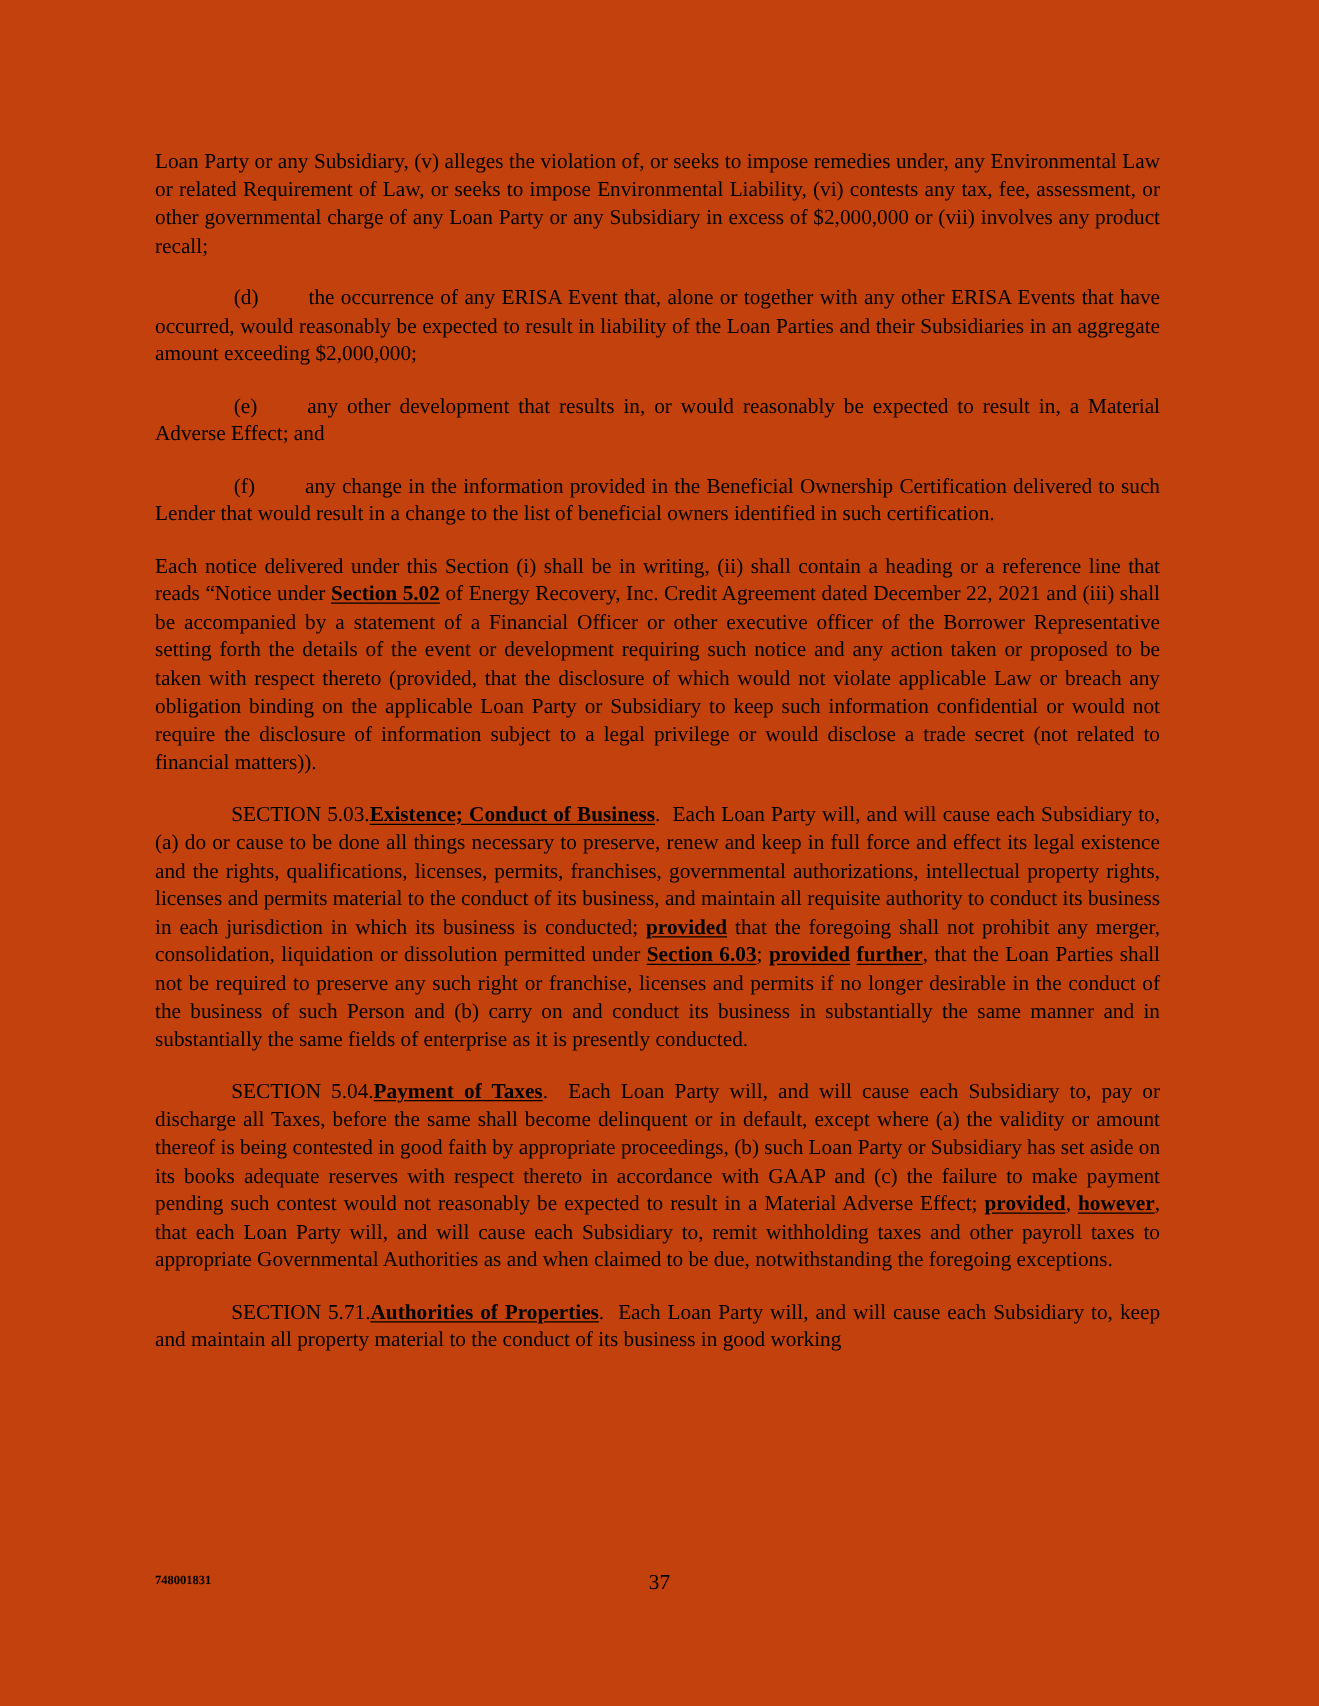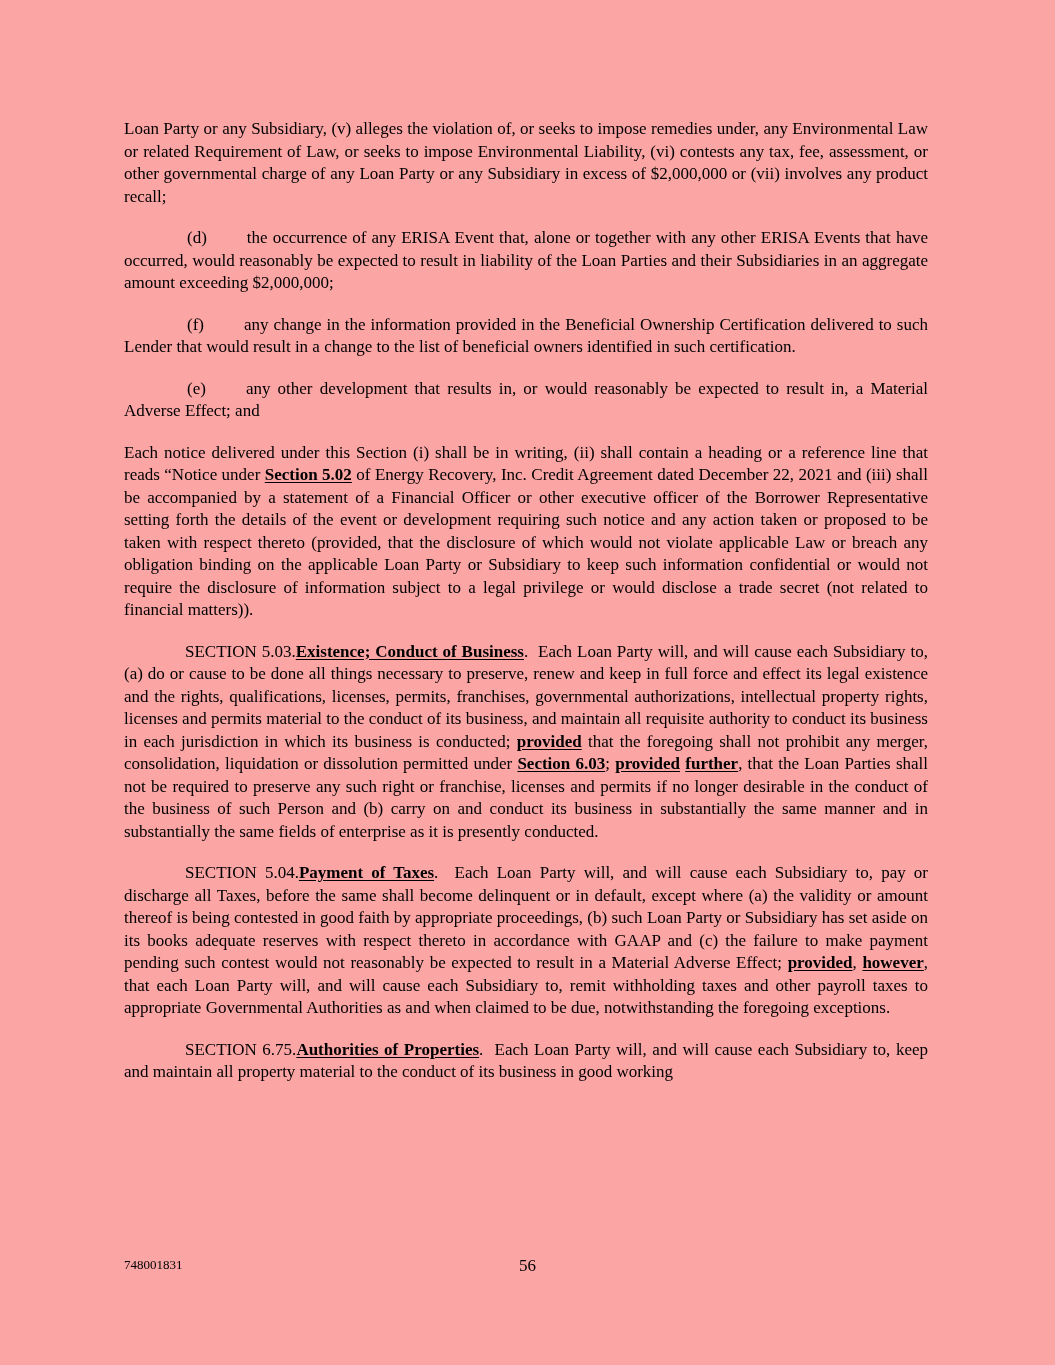--- a/index.html
+++ b/index.html
@@ -4,21 +4,21 @@
 <style>
   html, body {
     margin: 0;
     padding: 0;
     background: #ffffff;
   }
   .page {
     position: relative;
     width: 1055px;
     height: 1365px;
-    background: #fca5a5;
+    background: #c2410c;
     color: #000000;
     font-family: "Liberation Serif", "DejaVu Serif", serif;
     overflow: hidden;
   }
   .content {
     position: absolute;
     left: 124px;
     top: 118px;
     width: 804px;
   }
@@ -41,33 +41,34 @@
     right: 0;
     top: 1255px;
     text-align: center;
     font-size: 17px;
     line-height: 22px;
   }
   .doc-id {
     position: absolute;
     left: 124px;
     top: 1257px;
-    font-size: 13px;
+    font-size: 10px;
     line-height: 16px;
+    font-weight: bold;
   }
 </style>
 </head>
 <body>
 
 <div class="page">
   <div class="content">
       <p class="para block-indent"><span>Loan Party or any Subsidiary, (v) alleges the violation of, or seeks to impose remedies under, any Environmental Law or related Requirement of Law, or seeks to impose Environmental Liability, (vi) contests any tax, fee, assessment, or other governmental charge of any Loan Party or any Subsidiary in excess of $2,000,000 or (vii) involves any product recall;</span></p>
       <p class="para block-indent first-indent"><span>(d)</span><span class="tab"></span><span>the occurrence of any ERISA Event that, alone or together with any other ERISA Events that have occurred, would reasonably be expected to result in liability of the Loan Parties and their Subsidiaries in an aggregate amount exceeding $2,000,000;</span></p>
+      <p class="para block-indent first-indent"><span>(e)</span><span class="tab"></span><span>any other development that results in, or would reasonably be expected to result in, a Material Adverse Effect; and</span></p>
       <p class="para block-indent first-indent"><span>(f)</span><span class="tab"></span><span>any change in the information provided in the Beneficial Ownership Certification delivered to such Lender that would result in a change to the list of beneficial owners identified in such certification.</span></p>
-      <p class="para block-indent first-indent"><span>(e)</span><span class="tab"></span><span>any other development that results in, or would reasonably be expected to result in, a Material Adverse Effect; and</span></p>
       <p class="para"><span>Each notice delivered under this Section (i) shall be in writing, (ii) shall contain a heading or a reference line that reads “Notice under </span><span class="u">Section 5.02</span><span> of Energy Recovery, Inc. Credit Agreement dated December 22, 2021 and (iii) shall be accompanied by a statement of a Financial Officer or other executive officer of the Borrower Representative setting forth the details of the event or development requiring such notice and any action taken or proposed to be taken with respect thereto (provided, that the disclosure of which would not violate applicable Law or breach any obligation binding on the applicable Loan Party or Subsidiary to keep such information confidential or would not require the disclosure of information subject to a legal privilege or would disclose a trade secret (not related to financial matters)).</span></p>
       <p class="para section-indent"><span>SECTION 5.03.</span><span class="u">Existence; Conduct of Business</span><span>.&nbsp; Each Loan Party will, and will cause each Subsidiary to, (a) do or cause to be done all things necessary to preserve, renew and keep in full force and effect its legal existence and the rights, qualifications, licenses, permits, franchises, governmental authorizations, intellectual property rights, licenses and permits material to the conduct of its business, and maintain all requisite authority to conduct its business in each jurisdiction in which its business is conducted; </span><span class="u">provided</span><span> that the foregoing shall not prohibit any merger, consolidation, liquidation or dissolution permitted under </span><span class="u">Section 6.03</span><span>; </span><span class="u">provided</span><span> </span><span class="u">further</span><span>, that the Loan Parties shall not be required to preserve any such right or franchise, licenses and permits if no longer desirable in the conduct of the business of such Person and (b) carry on and conduct its business in substantially the same manner and in substantially the same fields of enterprise as it is presently conducted.</span></p>
       <p class="para section-indent"><span>SECTION 5.04.</span><span class="u">Payment of Taxes</span><span>.&nbsp; Each Loan Party will, and will cause each Subsidiary to, pay or discharge all Taxes, before the same shall become delinquent or in default, except where (a) the validity or amount thereof is being contested in good faith by appropriate proceedings, (b) such Loan Party or Subsidiary has set aside on its books adequate reserves with respect thereto in accordance with GAAP and (c) the failure to make payment pending such contest would not reasonably be expected to result in a Material Adverse Effect; </span><span class="u">provided</span><span>, </span><span class="u">however</span><span>, that each Loan Party will, and will cause each Subsidiary to, remit withholding taxes and other payroll taxes to appropriate Governmental Authorities as and when claimed to be due, notwithstanding the foregoing exceptions.</span></p>
-      <p class="para section-indent"><span>SECTION 6.75.</span><span class="u">Authorities of Properties</span><span>.&nbsp; Each Loan Party will, and will cause each Subsidiary to, keep and maintain all property material to the conduct of its business in good working</span></p>
+      <p class="para section-indent"><span>SECTION 5.71.</span><span class="u">Authorities of Properties</span><span>.&nbsp; Each Loan Party will, and will cause each Subsidiary to, keep and maintain all property material to the conduct of its business in good working</span></p>
     </div>
-  <div class="page-number">56</div>
+  <div class="page-number">37</div>
   <div class="doc-id">748001831</div>
 </div>
 
 </body></html>

